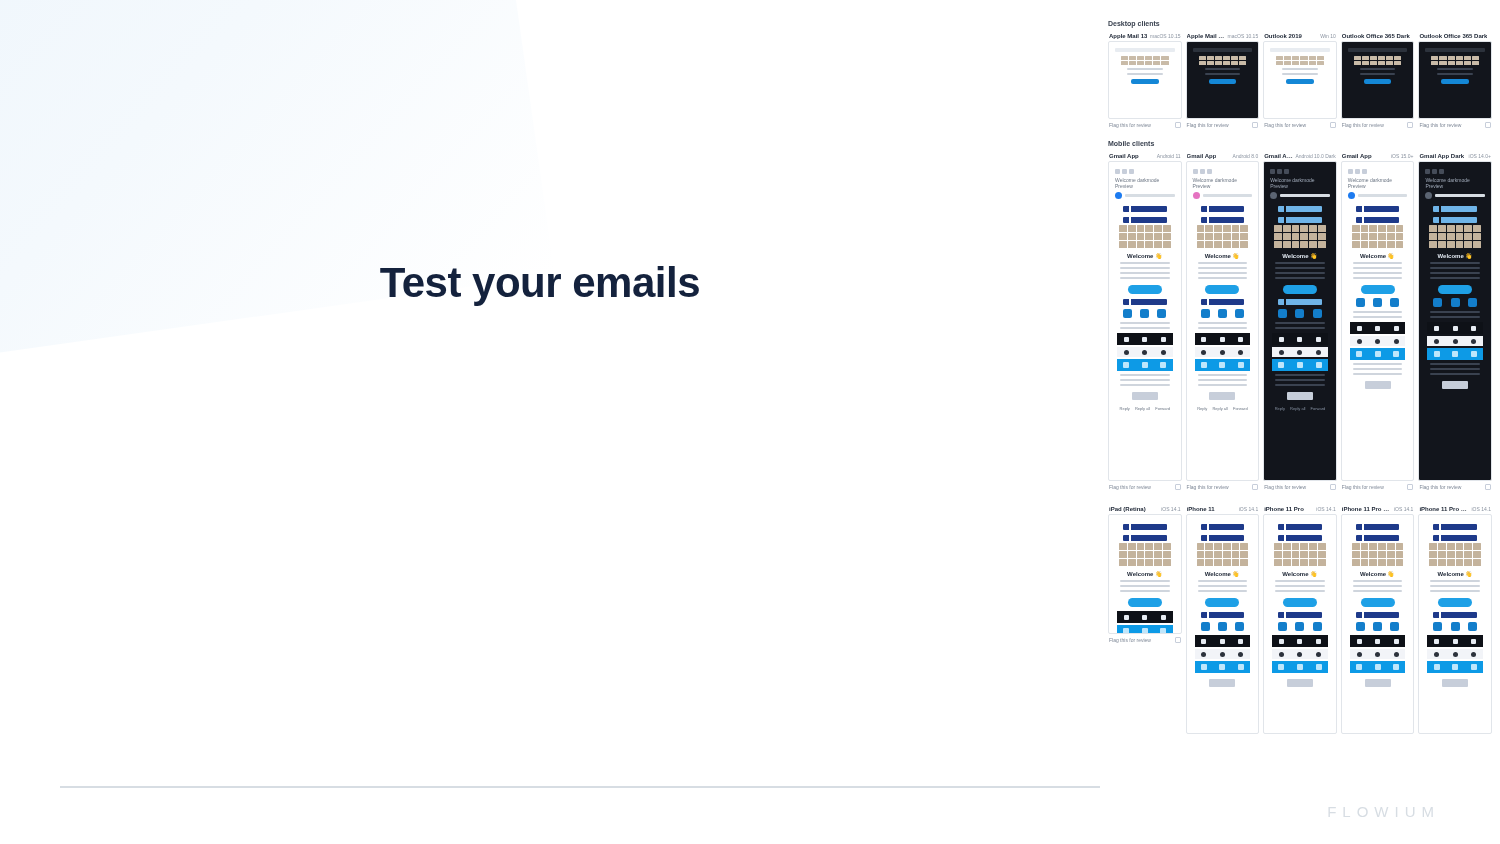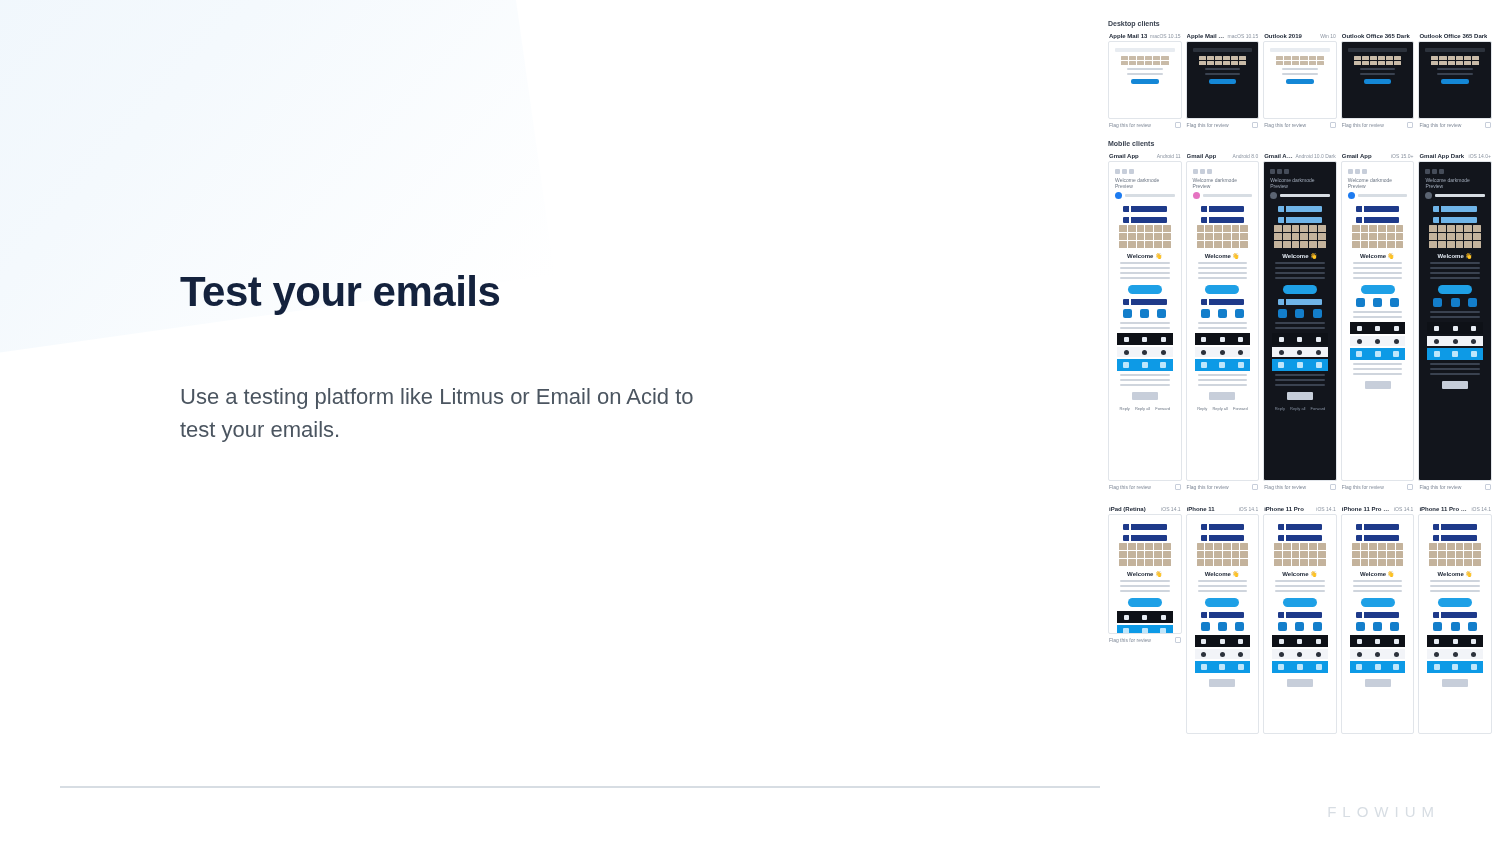--- a/index.html
+++ b/index.html
@@ -11,22 +11,23 @@
     top: -220px; left: -380px;
     width: 900px; height: 560px;
     background: linear-gradient(140deg, #eaf3fb 0%, #f4f9fd 60%, rgba(255,255,255,0) 100%);
     transform: rotate(-8deg);
   }
 
   
   .left {
     position: absolute;
     left: 180px;
-    top: 268px;
+    top: 259px;
     width: 520px;
+    text-align: right;
   }
   .h {
     font-size: 42px;
     font-weight: 800;
     color: #14223d;
     letter-spacing: -0.5px;
   }
   .p {
     margin-top: 64px;
     font-size: 22px;
@@ -156,21 +157,20 @@
   
   .m2-thumb { height: 220px; padding: 4px 4px 6px 4px; }
 </style>
 </head>
 <body>
 
 <div class="bg-wash"></div>
 
 <div class="left">
   <div class="h">Test your emails</div>
-  <div class="p">Use a testing platform like Litmus or Email on Acid to test your emails.</div>
 </div>
 
 <div class="rule"></div>
 <div class="brand">FLOWIUM</div>
 
 <div class="panel">
 
   <div class="sec-title">Desktop clients</div>
   <div class="row" id="row-desktop">
       <div class="card">

